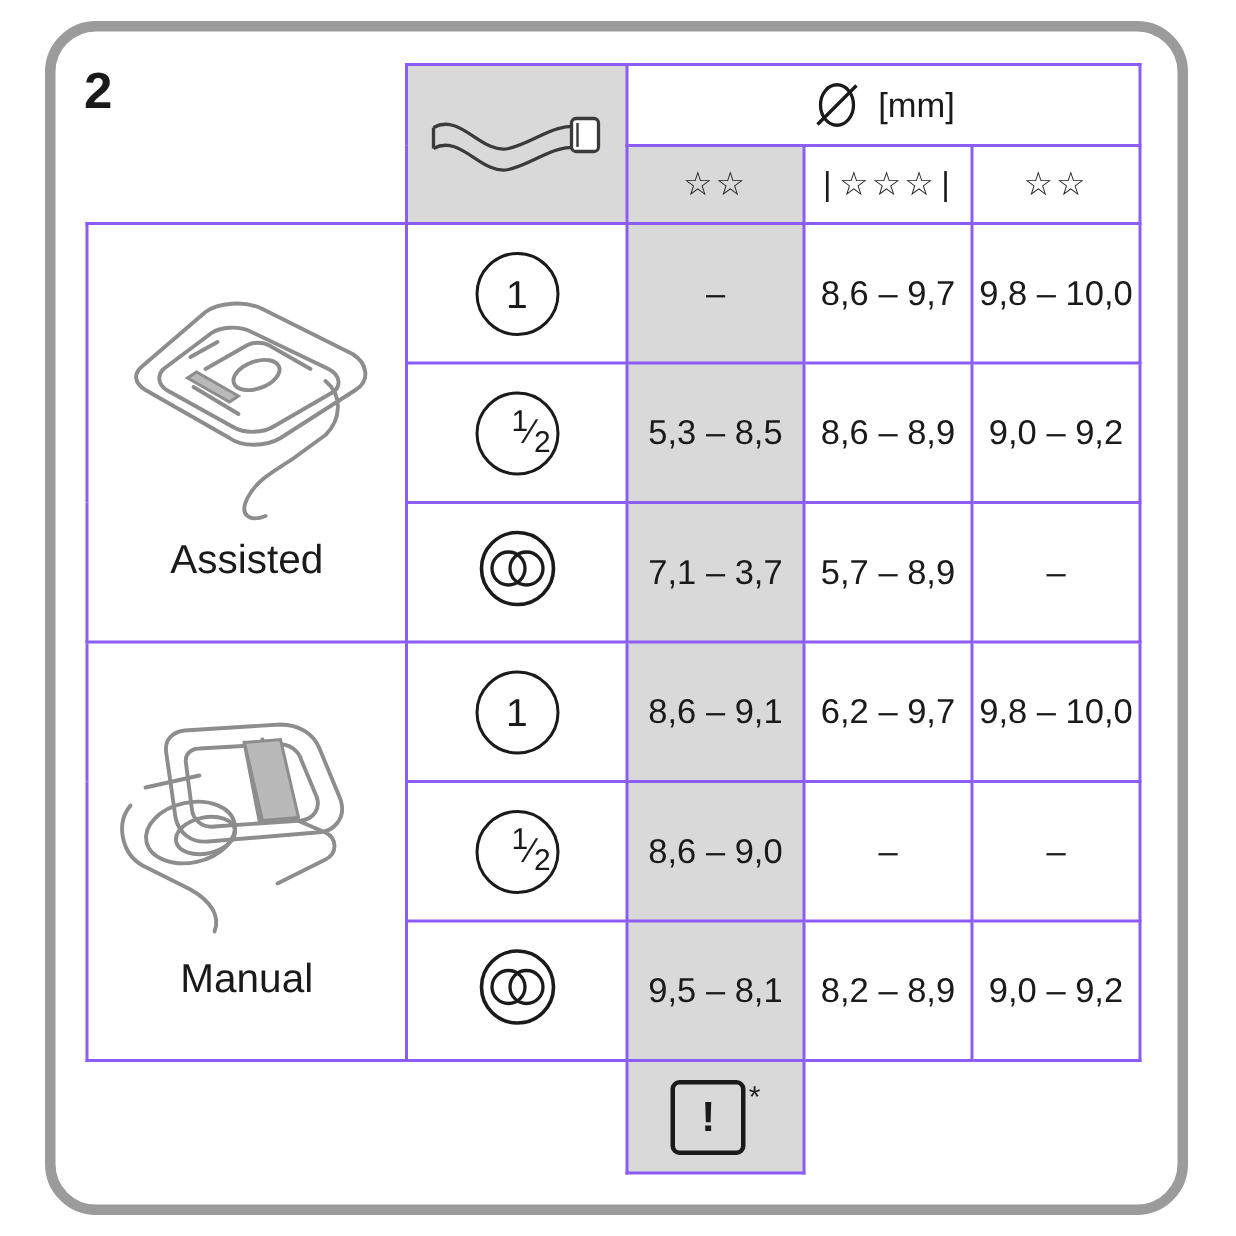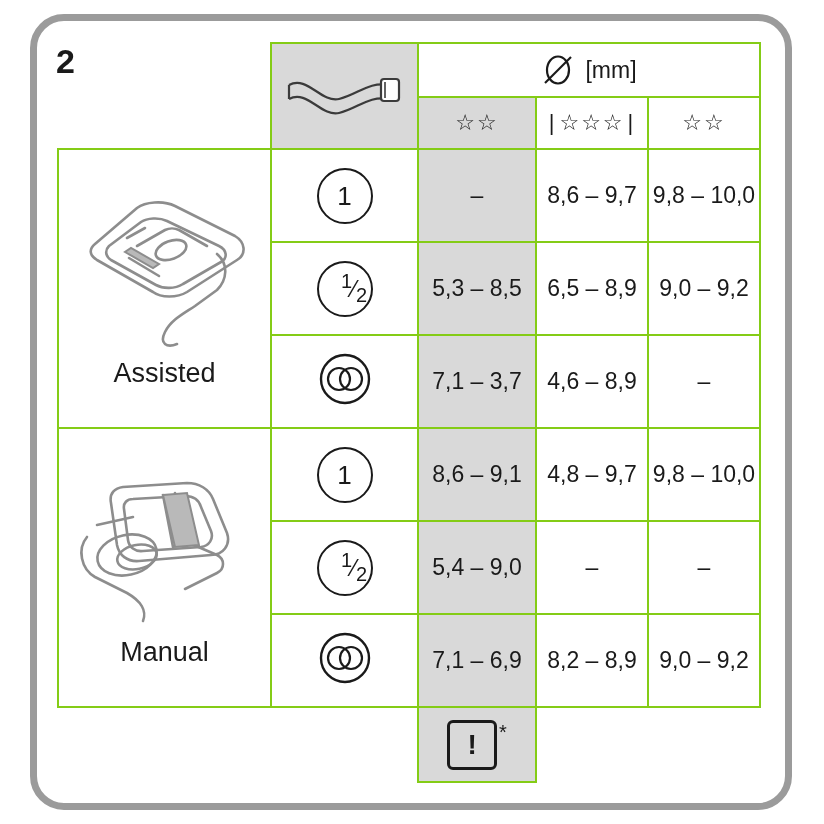--- a/index.html
+++ b/index.html
@@ -47,21 +47,21 @@
 
   
   .tbl {
     position: absolute;
     left: 57px;
     top: 42px;
     border-collapse: collapse;
     table-layout: fixed;
   }
   .tbl td, .tbl th {
-    border: 2px solid #84cc16;
+    border: 2px solid #8b5cf6;
     padding: 0;
     margin: 0;
     text-align: center;
     vertical-align: middle;
     font-size: 23px;
     color: #1a1a1a;
     font-weight: normal;
   }
   .no-border {
     border: none !important;
@@ -279,36 +279,36 @@
       <td>9,8 – 10,0</td>
     </tr>
 
     <tr class="row-data">
       <td>
         <span class="badge">
           <span class="frac"><sup>1</sup>⁄<sub>2</sub></span>
         </span>
       </td>
       <td class="shade">5,3 – 8,5</td>
-      <td>6,5 – 8,9</td>
+      <td>8,6 – 8,9</td>
       <td>9,0 – 9,2</td>
     </tr>
 
     <tr class="row-data">
       <td>
         <span class="dbl-circ">
           <svg width="54" height="54" viewBox="0 0 54 54">
             <circle cx="27" cy="27" r="24" fill="none" stroke="#1a1a1a" stroke-width="2.4"></circle>
             <circle cx="21" cy="27" r="11" fill="none" stroke="#1a1a1a" stroke-width="2.2"></circle>
             <circle cx="33" cy="27" r="11" fill="none" stroke="#1a1a1a" stroke-width="2.2"></circle>
           </svg>
         </span>
       </td>
       <td class="shade">7,1 – 3,7</td>
-      <td>4,6 – 8,9</td>
+      <td>5,7 – 8,9</td>
       <td>–</td>
     </tr>
 
     <tr class="row-data">
       <td class="device-cell" rowspan="3">
         <div class="device-stack">
           <span>
             <svg width="196" height="170" viewBox="0 0 196 170">
               <g fill="none" stroke="#8d8d8d" stroke-width="2.6" stroke-linejoin="round" stroke-linecap="round">
                 <path d="M56 28 L120 24 C132 24, 142 30, 146 40 L160 74 C164 86, 156 96, 144 96 L72 102 C60 103, 52 96, 50 86 L44 44 C42 34, 48 29, 56 28 Z"></path>
@@ -328,46 +328,46 @@
           </span>
           <div class="device-label">Manual</div>
         </div>
       </td>
       <td>
         <span class="badge">
               <span>1</span>
             </span>
       </td>
       <td class="shade">8,6 – 9,1</td>
-      <td>4,8 – 9,7</td>
+      <td>6,2 – 9,7</td>
       <td>9,8 – 10,0</td>
     </tr>
 
     <tr class="row-data">
       <td>
         <span class="badge">
           <span class="frac"><sup>1</sup>⁄<sub>2</sub></span>
         </span>
       </td>
-      <td class="shade">5,4 – 9,0</td>
+      <td class="shade">8,6 – 9,0</td>
       <td>–</td>
       <td>–</td>
     </tr>
 
     <tr class="row-data">
       <td>
         <span class="dbl-circ">
           <svg width="54" height="54" viewBox="0 0 54 54">
             <circle cx="27" cy="27" r="24" fill="none" stroke="#1a1a1a" stroke-width="2.4"></circle>
             <circle cx="21" cy="27" r="11" fill="none" stroke="#1a1a1a" stroke-width="2.2"></circle>
             <circle cx="33" cy="27" r="11" fill="none" stroke="#1a1a1a" stroke-width="2.2"></circle>
           </svg>
         </span>
       </td>
-      <td class="shade">7,1 – 6,9</td>
+      <td class="shade">9,5 – 8,1</td>
       <td>8,2 – 8,9</td>
       <td>9,0 – 9,2</td>
     </tr>
 
     <tr class="row-foot">
       <td class="no-border"></td>
       <td class="no-border"></td>
       <td class="shade">
         <span class="warn-wrap">
           <span class="warn-box">

